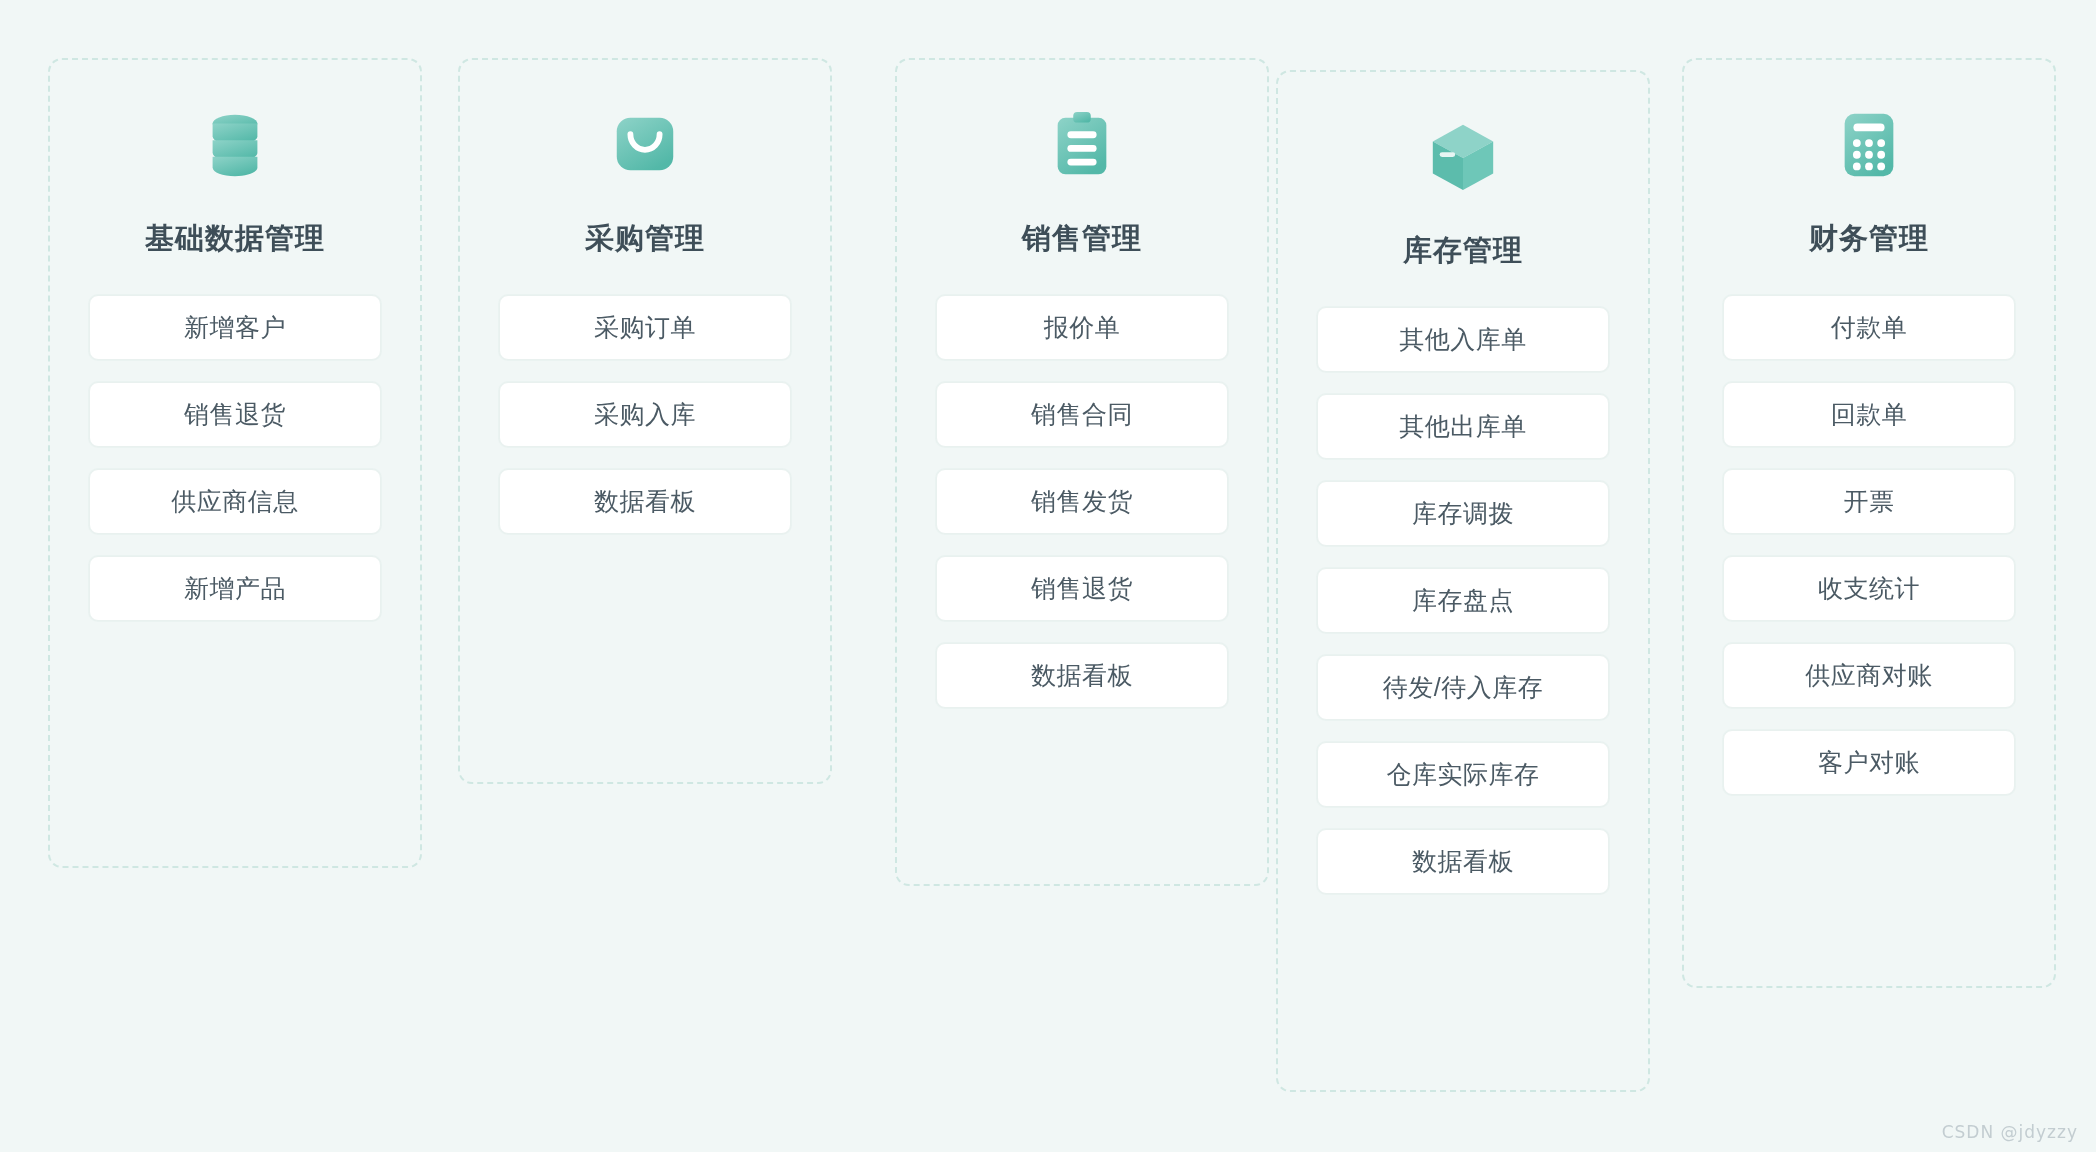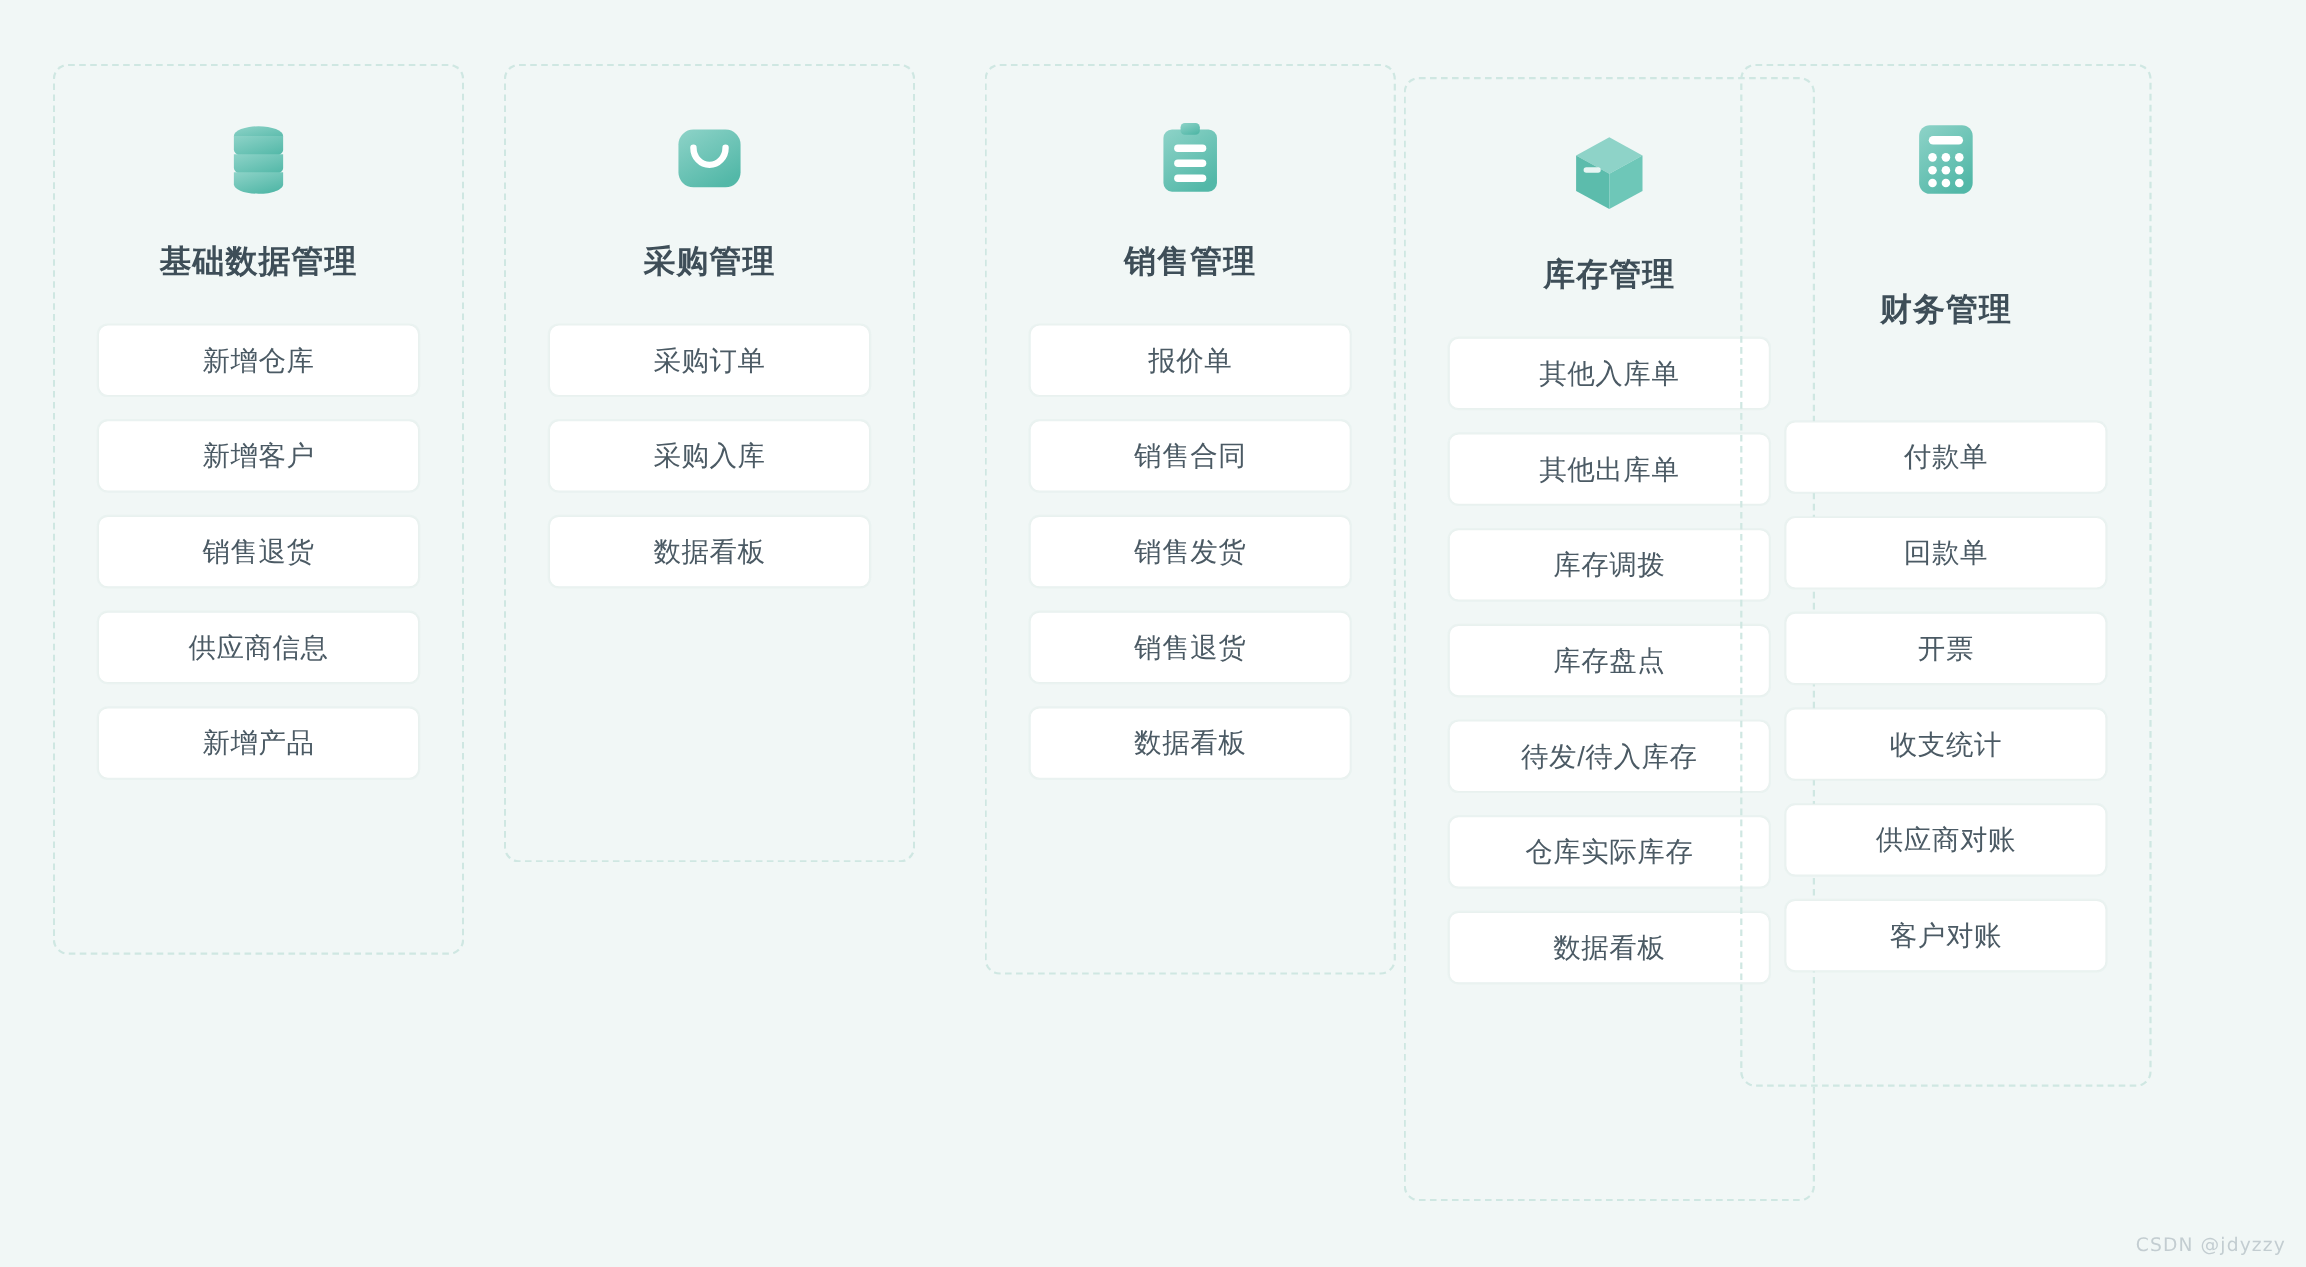--- a/index.html
+++ b/index.html
@@ -73,21 +73,21 @@
     letter-spacing: 0.5px;
     cursor: pointer;
     box-shadow: 0 0 0 1px rgba(220,235,232,0.35);
   }
 
   
   #card-0 { left: 48px;   top: 58px;  width: 374px;  height: 810px; }
   #card-1 { left: 458px;  top: 58px;  width: 374px;  height: 726px; }
   #card-2 { left: 895px;  top: 58px;  width: 374px;  height: 828px; }
   #card-3 { left: 1276px; top: 70px;  width: 374px;  height: 1022px; }
-  #card-4 { left: 1582px; top: 58px;  width: 374px;  height: 930px; gap: 44px; }
+  #card-4 { left: 1682px; top: 58px;  width: 374px;  height: 930px; }
 
   .watermark {
     position: absolute;
     right: 18px;
     bottom: 10px;
     font-size: 17px;
     color: #c3cdd1;
     letter-spacing: 1px;
     font-family: "DejaVu Sans", sans-serif;
   }
@@ -104,21 +104,20 @@
             <stop offset="100%" stop-color="#53b8a8"></stop>
           </linearGradient>
         </defs>
         <ellipse cx="37" cy="16" rx="23" ry="9" fill="url(#g0)"></ellipse>
         <path d="M14 16v13c0 5 10.3 9 23 9s23-4 23-9V16" fill="url(#g0)"></path>
         <path d="M14 33v13c0 5 10.3 9 23 9s23-4 23-9V33" fill="url(#g0)"></path>
         <path d="M14 50v11c0 5 10.3 9 23 9s23-4 23-9V50" fill="url(#g0)"></path>
       </svg>
       <div class="module-title">基础数据管理</div>
       <div class="module-items">
-        <div class="module-item">新增仓库</div>
         <div class="module-item">新增客户</div>
         <div class="module-item">销售退货</div>
         <div class="module-item">供应商信息</div>
         <div class="module-item">新增产品</div>
       </div>
     </div>
     <div class="module-card" id="card-1">
       <svg class="module-icon" viewBox="0 0 74 76">
         <defs>
           <linearGradient id="g1" x1="0" y1="0" x2="0.65" y2="1">

